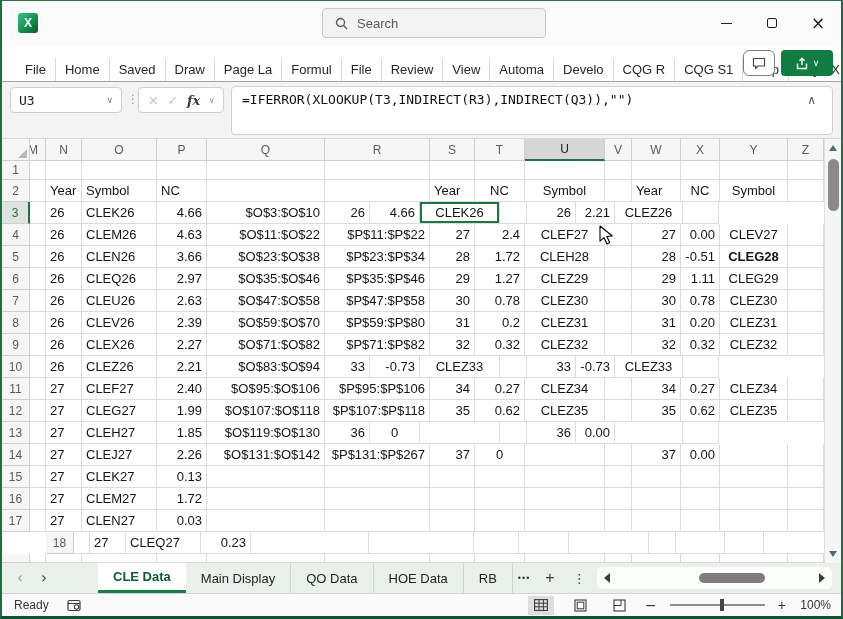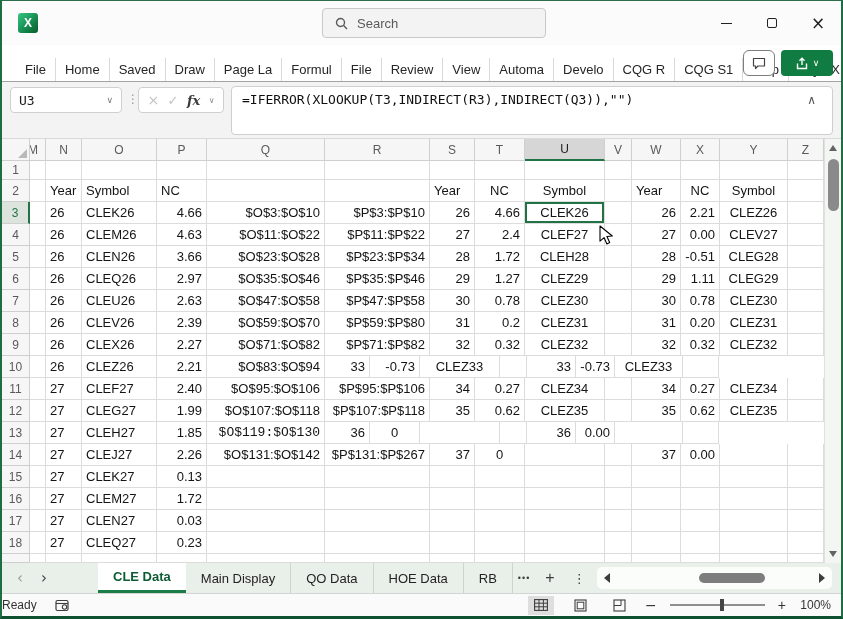--- a/index.html
+++ b/index.html
@@ -87,21 +87,21 @@
   .add-btn { display: flex; align-items: center; padding: 0 10px; color: #3c3c3c; font-size: 16px; }
   .opts-btn { display: flex; align-items: center; padding: 0 8px; color: #3c3c3c; font-size: 13px; }
   .h-scroll { position: absolute; right: 9px; top: 4px; width: 235px; height: 22px; background: #fbfdfb; border-radius: 5px; }
   .h-left, .h-right { position: absolute; top: 6px; width: 0; height: 0; border-top: 5px solid transparent; border-bottom: 5px solid transparent; }
   .h-left { left: 7px; border-right: 6px solid #3c3c3c; }
   .h-right { right: 7px; border-left: 6px solid #3c3c3c; }
   .h-thumb { position: absolute; left: 102px; top: 6px; width: 66px; height: 10px; background: #7d7d7d; border-radius: 5px; }
 
   
   .statusbar { height: 23px; background: #fafafa; border-top: 1px solid #d4d4d4; display: flex; align-items: center; font-size: 12px; color: #333; position: relative; }
-  .ready-label { margin-left: 0; }
+  .ready-label { margin-left: 12px; }
   .sb-icon { margin-left: 18px; display: flex; align-items: center; }
   .acc-wrap { display: flex; align-items: center; margin-left: 16px; gap: 6px; }
   .acc-label { font-weight: bold; color: #2b2b2b; }
   .sb-right { position: absolute; right: 10px; display: flex; align-items: center; gap: 13px; }
   .view-btn { width: 26px; height: 19px; display: flex; align-items: center; justify-content: center; }
   .view-btn.active { background: #dedede; }
   .zoom-track { position: relative; width: 95px; height: 2px; background: #8f8f8f; }
   .zoom-thumb { position: absolute; left: 50px; top: -5px; width: 4px; height: 12px; background: #444; }
   .zoom-pm { font-size: 14px; color: #333; }
   .zoom-label { min-width: 32px; text-align: right; }
@@ -264,21 +264,20 @@
           <div class="g-cell ac" style="width: 68px;">Symbol</div>
           <div class="g-cell al" style="width: 36px;"></div>
         </div>
         <div class="g-row" style="height: 22px;">
           <div class="g-rowhdr sel">3</div>
           <div class="g-cell al" style="width: 16px;"></div>
           <div class="g-cell al" style="width: 36px;">26</div>
           <div class="g-cell al" style="width: 75px;">CLEK26</div>
           <div class="g-cell ar" style="width: 50px;">4.66</div>
           <div class="g-cell ar" style="width: 118px;">$O$3:$O$10</div>
-          <div class="g-cell ar" style="width: 105px;">$P$3:$P$10</div>
           <div class="g-cell ar" style="width: 45px;">26</div>
           <div class="g-cell ar" style="width: 50px;">4.66</div>
           <div class="g-cell ac sel-cell" style="width: 80px;">CLEK26</div>
           <div class="g-cell al" style="width: 27px;"></div>
           <div class="g-cell ar" style="width: 49px;">26</div>
           <div class="g-cell ar" style="width: 39px;">2.21</div>
           <div class="g-cell ac" style="width: 68px;">CLEZ26</div>
           <div class="g-cell al" style="width: 36px;"></div>
         </div>
         <div class="g-row" style="height: 22px;">
@@ -297,29 +296,29 @@
           <div class="g-cell ar" style="width: 39px;">0.00</div>
           <div class="g-cell ac" style="width: 68px;">CLEV27</div>
           <div class="g-cell al" style="width: 36px;"></div>
         </div>
         <div class="g-row" style="height: 22px;">
           <div class="g-rowhdr">5</div>
           <div class="g-cell al" style="width: 16px;"></div>
           <div class="g-cell al" style="width: 36px;">26</div>
           <div class="g-cell al" style="width: 75px;">CLEN26</div>
           <div class="g-cell ar" style="width: 50px;">3.66</div>
-          <div class="g-cell ar" style="width: 118px;">$O$23:$O$28</div>
+          <div class="g-cell ar" style="width: 118px;">$O$23:$O$38</div>
           <div class="g-cell ar" style="width: 105px;">$P$23:$P$34</div>
           <div class="g-cell ar" style="width: 45px;">28</div>
           <div class="g-cell ar" style="width: 50px;">1.72</div>
           <div class="g-cell ac" style="width: 80px;">CLEH28</div>
           <div class="g-cell al" style="width: 27px;"></div>
           <div class="g-cell ar" style="width: 49px;">28</div>
           <div class="g-cell ar" style="width: 39px;">-0.51</div>
-          <div class="g-cell ac" style="width: 68px;">CLEG28</div>
+          <div class="g-cell ac" style="width: 68px; font-weight: bold;">CLEG28</div>
           <div class="g-cell al" style="width: 36px;"></div>
         </div>
         <div class="g-row" style="height: 22px;">
           <div class="g-rowhdr">6</div>
           <div class="g-cell al" style="width: 16px;"></div>
           <div class="g-cell al" style="width: 36px;">26</div>
           <div class="g-cell al" style="width: 75px;">CLEQ26</div>
           <div class="g-cell ar" style="width: 50px;">2.97</div>
           <div class="g-cell ar" style="width: 118px;">$O$35:$O$46</div>
           <div class="g-cell ar" style="width: 105px;">$P$35:$P$46</div>
@@ -432,21 +431,21 @@
           <div class="g-cell ar" style="width: 39px;">0.62</div>
           <div class="g-cell ac" style="width: 68px;">CLEZ35</div>
           <div class="g-cell al" style="width: 36px;"></div>
         </div>
         <div class="g-row" style="height: 22px;">
           <div class="g-rowhdr">13</div>
           <div class="g-cell al" style="width: 16px;"></div>
           <div class="g-cell al" style="width: 36px;">27</div>
           <div class="g-cell al" style="width: 75px;">CLEH27</div>
           <div class="g-cell ar" style="width: 50px;">1.85</div>
-          <div class="g-cell ar" style="width: 118px; font-family: Liberation Mono, monospace;">$O$119:$O$130</div>
+          <div class="g-cell ar" style="width: 118px;">$O$119:$O$130</div>
           <div class="g-cell ar" style="width: 45px;">36</div>
           <div class="g-cell ac" style="width: 50px;">0</div>
           <div class="g-cell ac" style="width: 80px;"></div>
           <div class="g-cell al" style="width: 27px;"></div>
           <div class="g-cell ar" style="width: 49px;">36</div>
           <div class="g-cell ar" style="width: 39px;">0.00</div>
           <div class="g-cell ac" style="width: 68px;"></div>
           <div class="g-cell al" style="width: 36px;"></div>
         </div>
         <div class="g-row" style="height: 22px;">
@@ -510,21 +509,21 @@
           <div class="g-cell ar" style="width: 105px;"></div>
           <div class="g-cell ar" style="width: 45px;"></div>
           <div class="g-cell ar" style="width: 50px;"></div>
           <div class="g-cell ac" style="width: 80px;"></div>
           <div class="g-cell al" style="width: 27px;"></div>
           <div class="g-cell ar" style="width: 49px;"></div>
           <div class="g-cell ar" style="width: 39px;"></div>
           <div class="g-cell ac" style="width: 68px;"></div>
           <div class="g-cell al" style="width: 36px;"></div>
         </div>
-        <div class="g-row" style="height: 22px;">
+        <div class="g-row" style="height: 22px; padding-left: 44px;">
           <div class="g-rowhdr">18</div>
           <div class="g-cell al" style="width: 16px;"></div>
           <div class="g-cell al" style="width: 36px;">27</div>
           <div class="g-cell al" style="width: 75px;">CLEQ27</div>
           <div class="g-cell ar" style="width: 50px;">0.23</div>
           <div class="g-cell ar" style="width: 118px;"></div>
           <div class="g-cell ar" style="width: 105px;"></div>
           <div class="g-cell ar" style="width: 45px;"></div>
           <div class="g-cell ar" style="width: 50px;"></div>
           <div class="g-cell ac" style="width: 80px;"></div>

